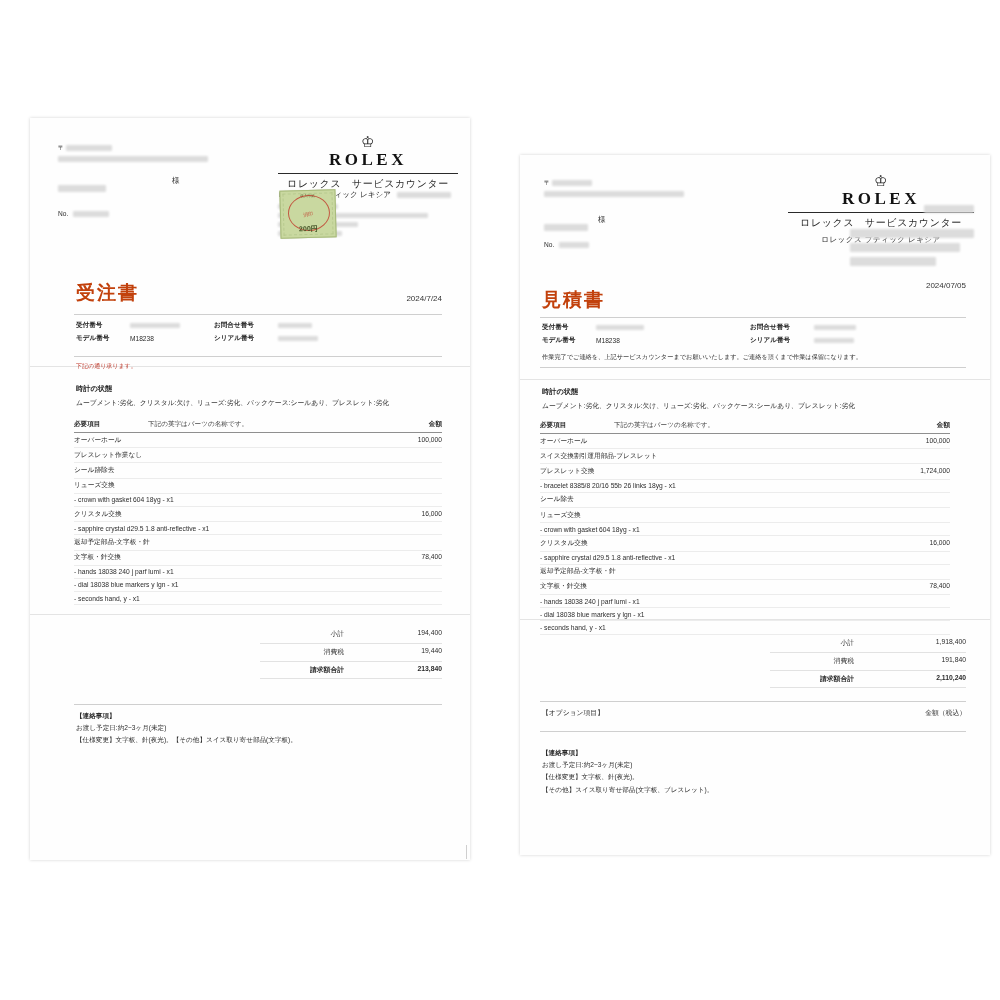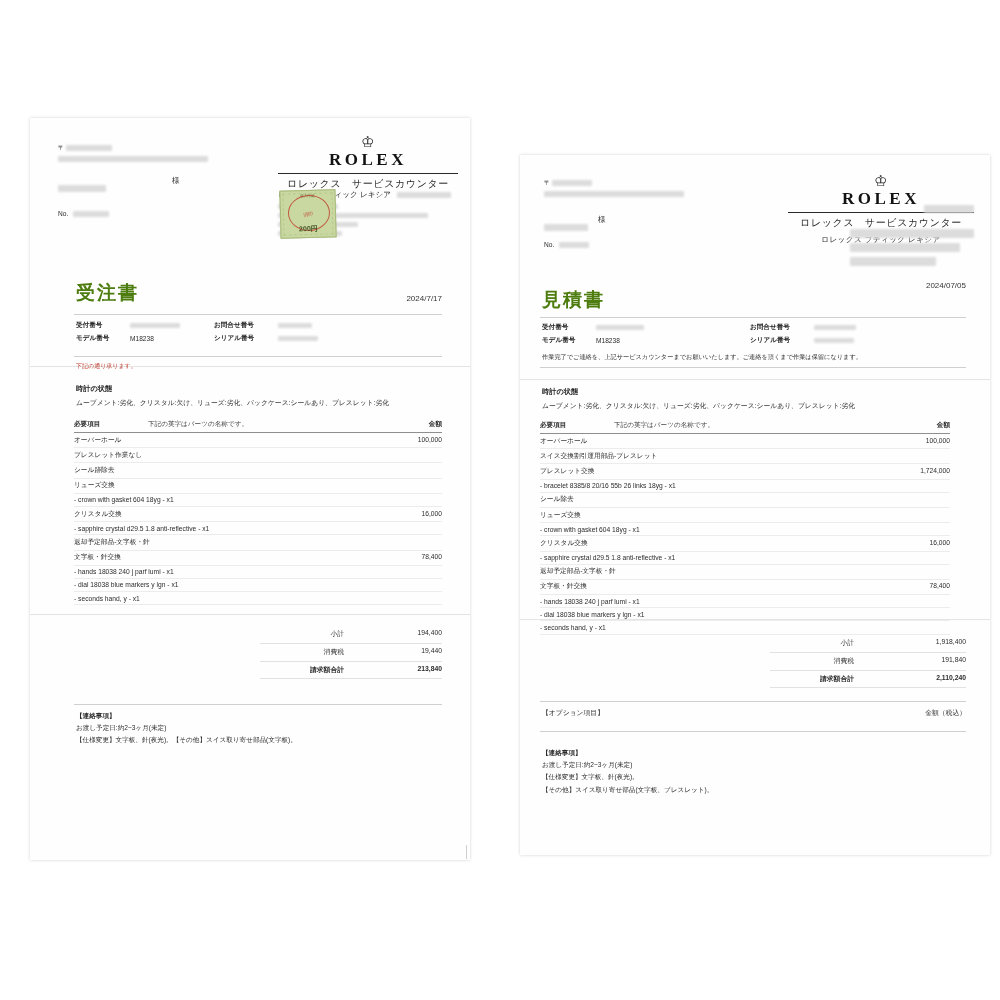--- a/index.html
+++ b/index.html
@@ -68,21 +68,21 @@
   }
   .svc-line { font-size: 10px; font-weight: 400; letter-spacing: 0.6px; }
   .shop-line { font-size: 7.6px; letter-spacing: 0.4px; }
 
   
   .doc-title {
     position: absolute;
     font-size: 19px;
     font-weight: 700;
     letter-spacing: 2px;
-    color: #4d7c0f;
+    color: #c2410c;
   }
   .doc-date {
     position: absolute;
     font-size: 8px;
     color: #333;
   }
 
   
   .meta {
     position: absolute;
@@ -248,21 +248,21 @@
 
     <div class="stamp" style="left:250px; top:72px;">
       <div class="perf"></div>
       <div class="stamp-top">収入印紙</div>
       <div class="oval"></div>
       <div class="stamp-mark">消印</div>
       <div class="stamp-val">200円</div>
     </div>
 
     <div class="doc-title" style="left:46px; top:162px;">受注書</div>
-    <div class="doc-date" style="right:28px; top:176px;">2024/7/17</div>
+    <div class="doc-date" style="right:28px; top:176px;">2024/7/24</div>
 
     <div class="hr" style="left:44px; right:28px; top:196px;"></div>
     <div class="meta" style="left:46px; top:203px; width:380px;">
       <div class="row">
         <span class="lbl">受付番号</span>
         <span class="val"><span class="redact blur" style="width:50px;height:5.5px;"></span></span>
         <span class="lbl2">お問合せ番号</span>
         <span class="val"><span class="redact blur" style="width:34px;height:5.5px;"></span></span>
       </div>
       <div class="row">

